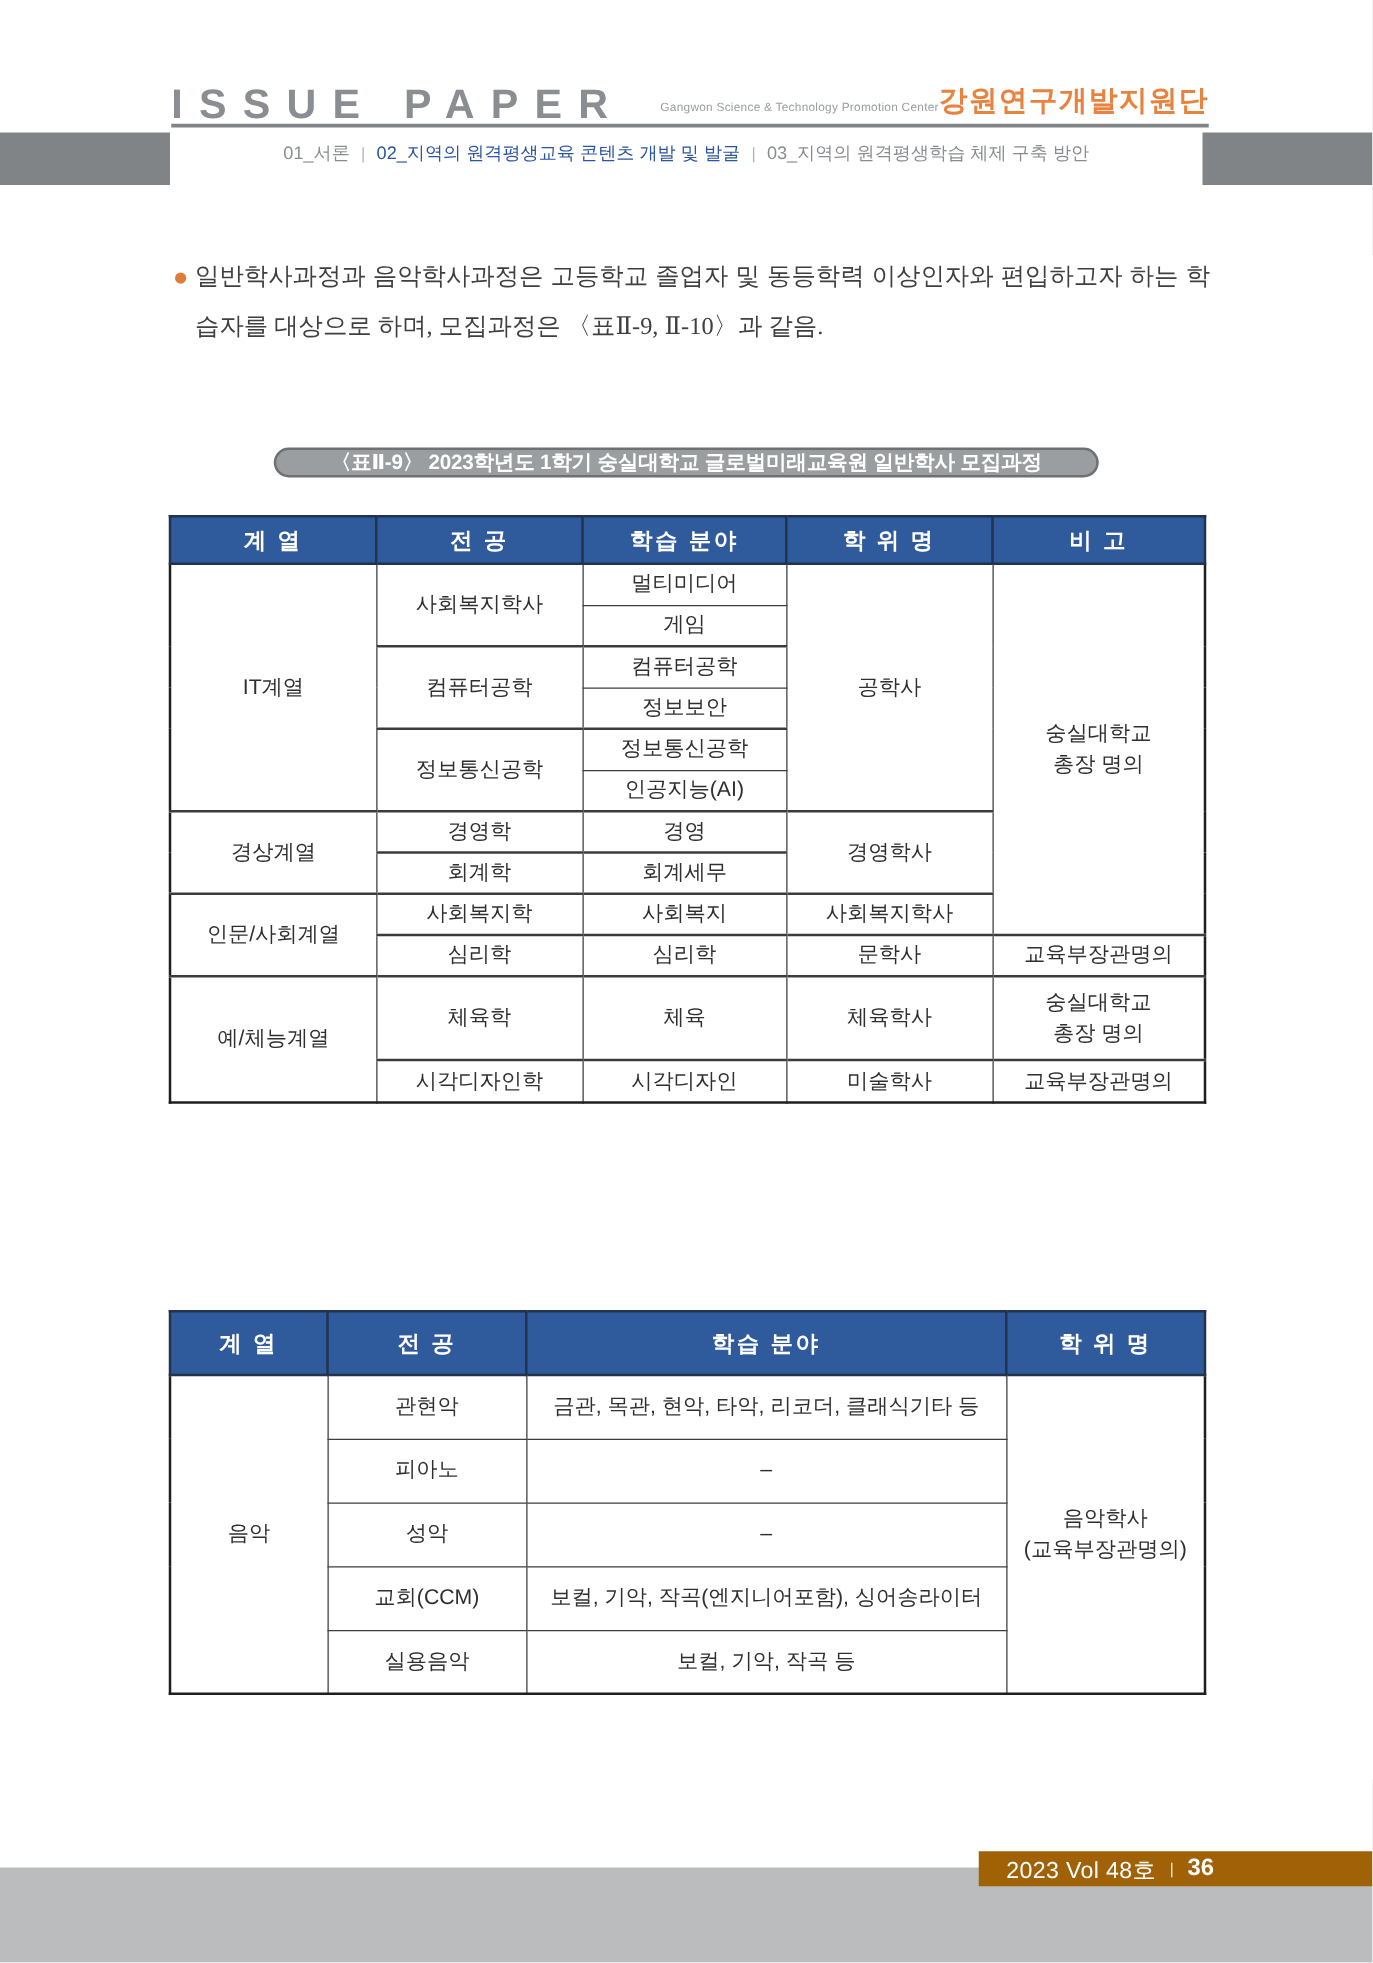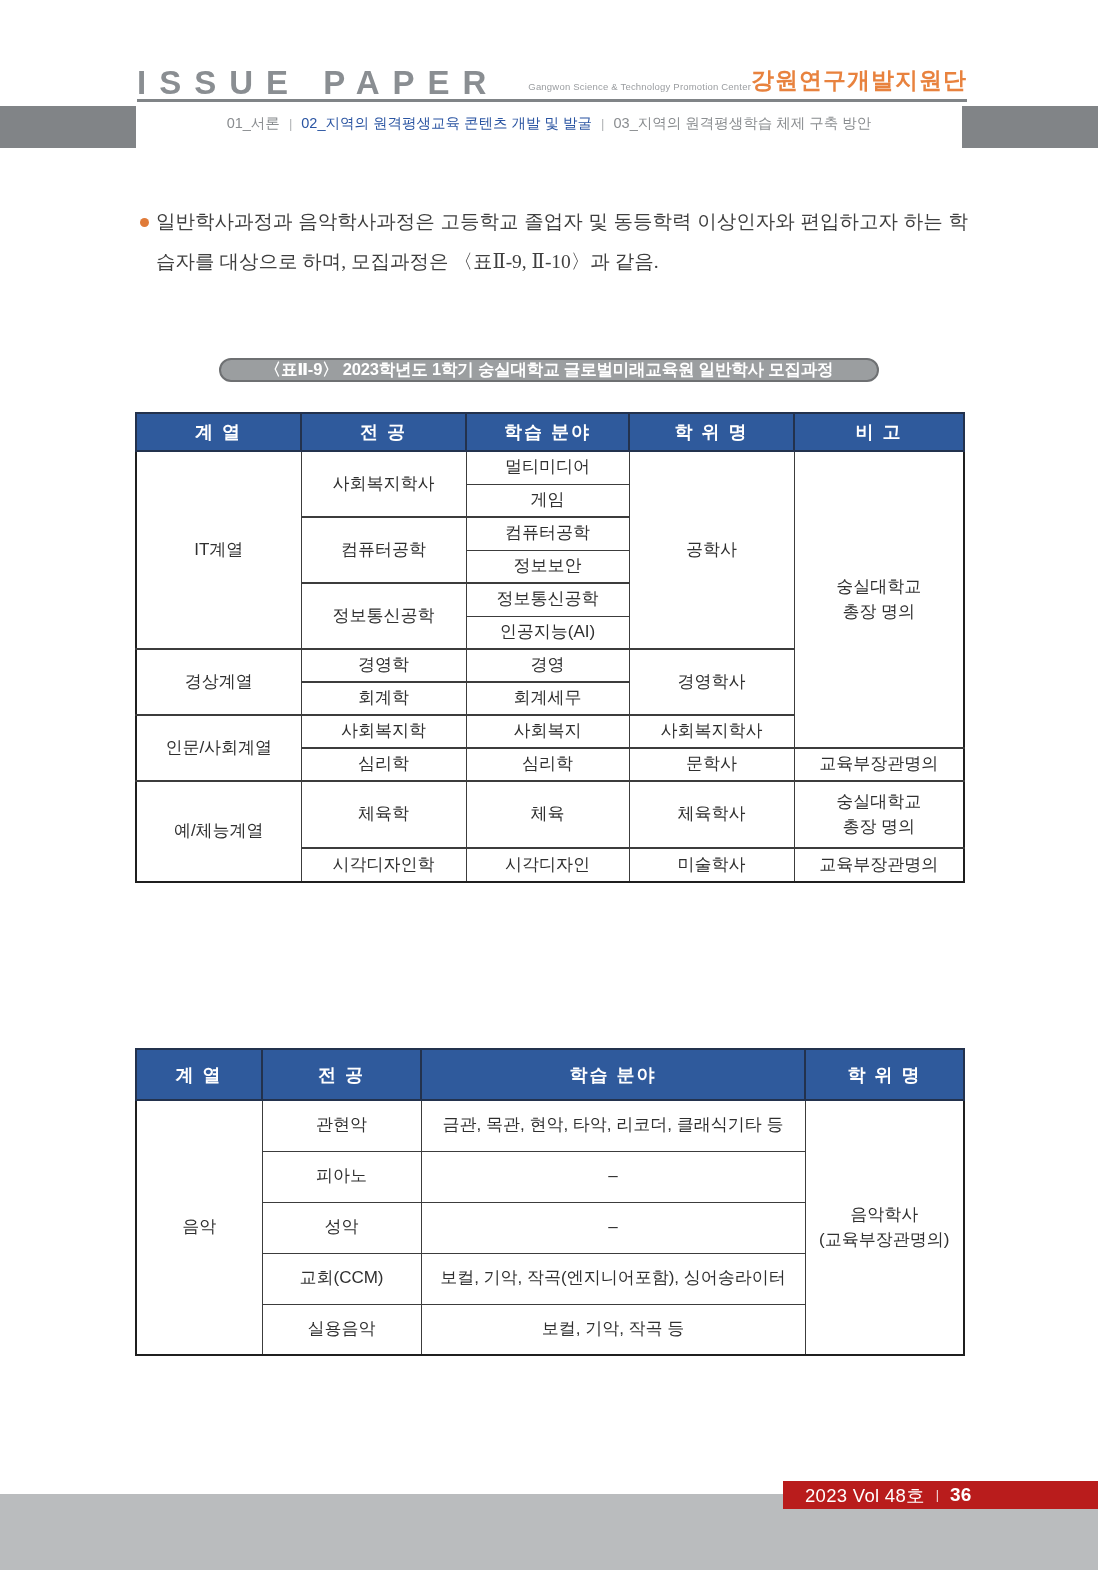--- a/index.html
+++ b/index.html
@@ -64,21 +64,21 @@
   }
   table.tbl1 td{border:1px solid #3c3c3c;}
   table.tbl2 td{border:1.5px solid #3c3c3c;margin-left:28px;}
   table.tbl1{border:2px solid #1f1f1f;}
   table.tbl2{border:2px solid #1f1f1f;}
   table.tbl1 tr.thick-top > td{border-top-width:2px;}
   .rtable thead tr > th{border-bottom-width:2px;}
   
   .footer-strip{position:absolute;left:0;top:1494px;width:1098px;height:76px;background:#babcbe;}
   .footer-bar{
-    position:absolute;left:783px;top:1481px;width:315px;height:28px;background:#b91c1c;
+    position:absolute;left:783px;top:1481px;width:315px;height:28px;background:#a16207;
     display:flex;align-items:center;color:#ffffff;padding-left:22px;box-sizing:border-box;
     white-space:nowrap;
   }
   .footer-vol{font-size:18.5px;letter-spacing:.3px;}
   .footer-sep{font-size:12.5px;opacity:.85;margin:0 11px;}
   .footer-page{font-size:19px;font-weight:bold;}
 </style>
 </head>
 <body>
 

